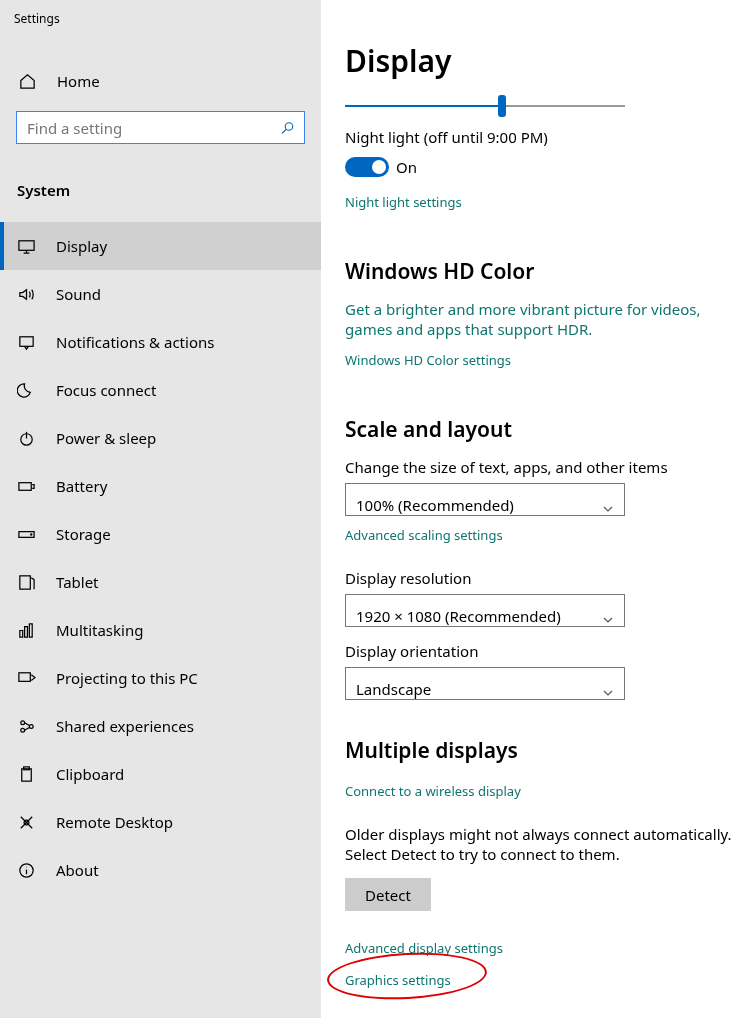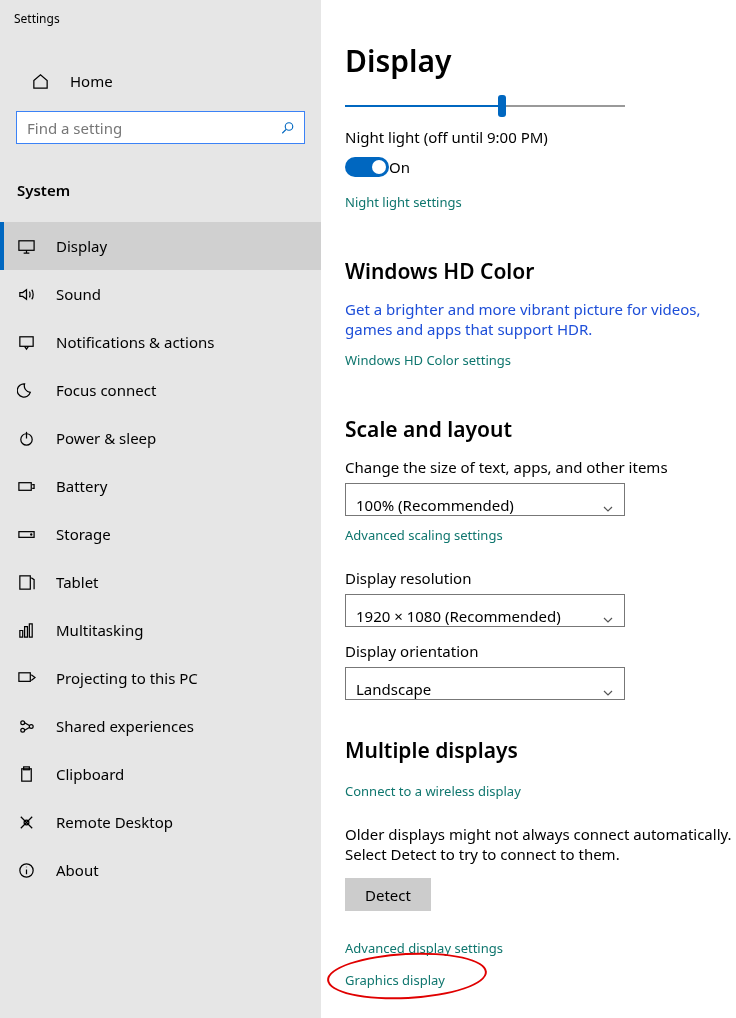--- a/index.html
+++ b/index.html
@@ -27,21 +27,21 @@
     padding-top: 4px;
   }
   .sidebar .title {
     font-size: 12px;
     padding: 6px 0 10px 14px;
   }
   .home-row {
     display: flex;
     align-items: center;
     gap: 20px;
-    padding: 10px 0 10px 31px;
+    padding: 10px 0 10px 18px;
     margin-top: 24px;
   }
   .home-icon { width: 19px; height: 19px; display:flex; align-items:center; justify-content:center; }
   .home-label { font-size: 15px; }
   .search-wrap {
     margin: 10px 16px 0 16px;
     position: relative;
   }
   .search-input {
     width: 100%;
@@ -128,21 +128,21 @@
     top: 50%; left: 56%;
     width: 8px; height: 22px;
     background: #0067c0;
     border-radius: 3px;
     transform: translate(-50%, -50%);
   }
   .body-text { font-size: 15px; margin: 4px 0; }
   .toggle-row {
     display: flex;
     align-items: center;
-    gap: 0;
+    gap: 7px;
     margin: 10px 0 12px 0;
   }
   .toggle {
     width: 44px; height: 20px;
     background: #0067c0;
     border-radius: 10px;
     position: relative;
   }
   .toggle::after {
     content: "";
@@ -156,21 +156,21 @@
     color: #0f766e;
     font-size: 13px;
     margin: 4px 0 10px 0;
     display: inline-block;
   }
   h2.section {
     font-size: 21px;
     font-weight: 600;
     margin: 36px 0 14px 0;
   }
-  .desc { color: #1d4ed8; font-size: 15px; margin: 4px 0 8px 0; max-width: 420px; }
+  .desc { color: #0f766e; font-size: 15px; margin: 4px 0 8px 0; max-width: 420px; }
   .field-label { font-size: 15px; margin: 14px 0 6px 0; }
   .select {
     width: 280px;
     height: 33px;
     border: 1px solid #777;
     background: #fff;
     display: flex;
     align-items: flex-end;
     justify-content: space-between;
     padding: 0 10px;
@@ -411,17 +411,17 @@
 
     <h2 class="section">Multiple displays</h2>
     <a class="link">Connect to a wireless display</a>
     <div class="body-text" style="margin-top:14px;max-width:420px">Older displays might not always connect automatically. Select Detect to try to connect to them.</div>
     <button class="button">Detect</button>
 
     <div style="height:24px"></div>
     <a class="link" style="display:block">Advanced display settings</a>
 
     <div style="position:relative; margin-top:10px;">
-      <a class="link">Graphics display</a>
+      <a class="link">Graphics settings</a>
       <div class="red-circle" style="left:-18px; top:-14px;"></div>
     </div>
   </main>
 </div>
 
 </body></html>

